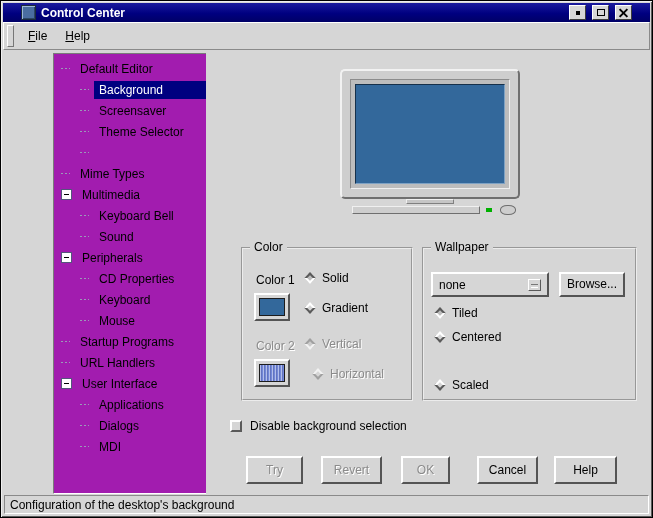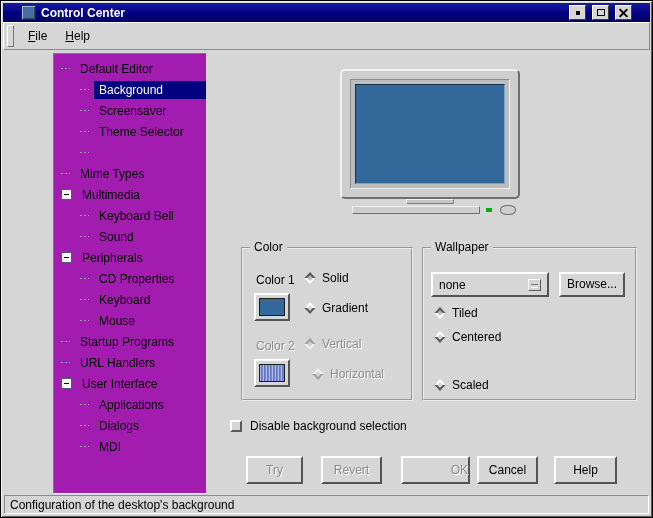--- a/index.html
+++ b/index.html
@@ -159,21 +159,21 @@
 
   
   .check-row { position: absolute; left: 24px; top: 366px; display: flex; align-items: center; cursor: default; }
   .checkbox { width: 12px; height: 12px; flex: none; margin-right: 8px;
     background: #d6d6d6; border: 2px solid; border-color: #ffffff #5a5a5a #5a5a5a #ffffff; }
 
   
   .btn { position: absolute; top: 403px; height: 28px; text-align: center; line-height: 24px; cursor: default; }
   .btn-try    { left: 40px;  width: 57px; }
   .btn-revert { left: 115px; width: 61px; }
-  .btn-ok     { left: 195px; width: 69px; text-align: right; }
+  .btn-ok     { left: 195px; width: 49px; }
   .btn-cancel { left: 271px; width: 61px; }
   .btn-help   { left: 348px; width: 63px; }
   .btn.disabled { color: #8b8b8b; text-shadow: 1px 1px 0 #ffffff; }
 
   
   .statusbar {
     position: absolute; left: 3px; right: 3px; bottom: 3px; height: 19px;
     border: 1px solid; border-color: #8a8a8a #ffffff #ffffff #8a8a8a;
     display: flex; align-items: center; padding: 0 5px; white-space: nowrap;
   }

